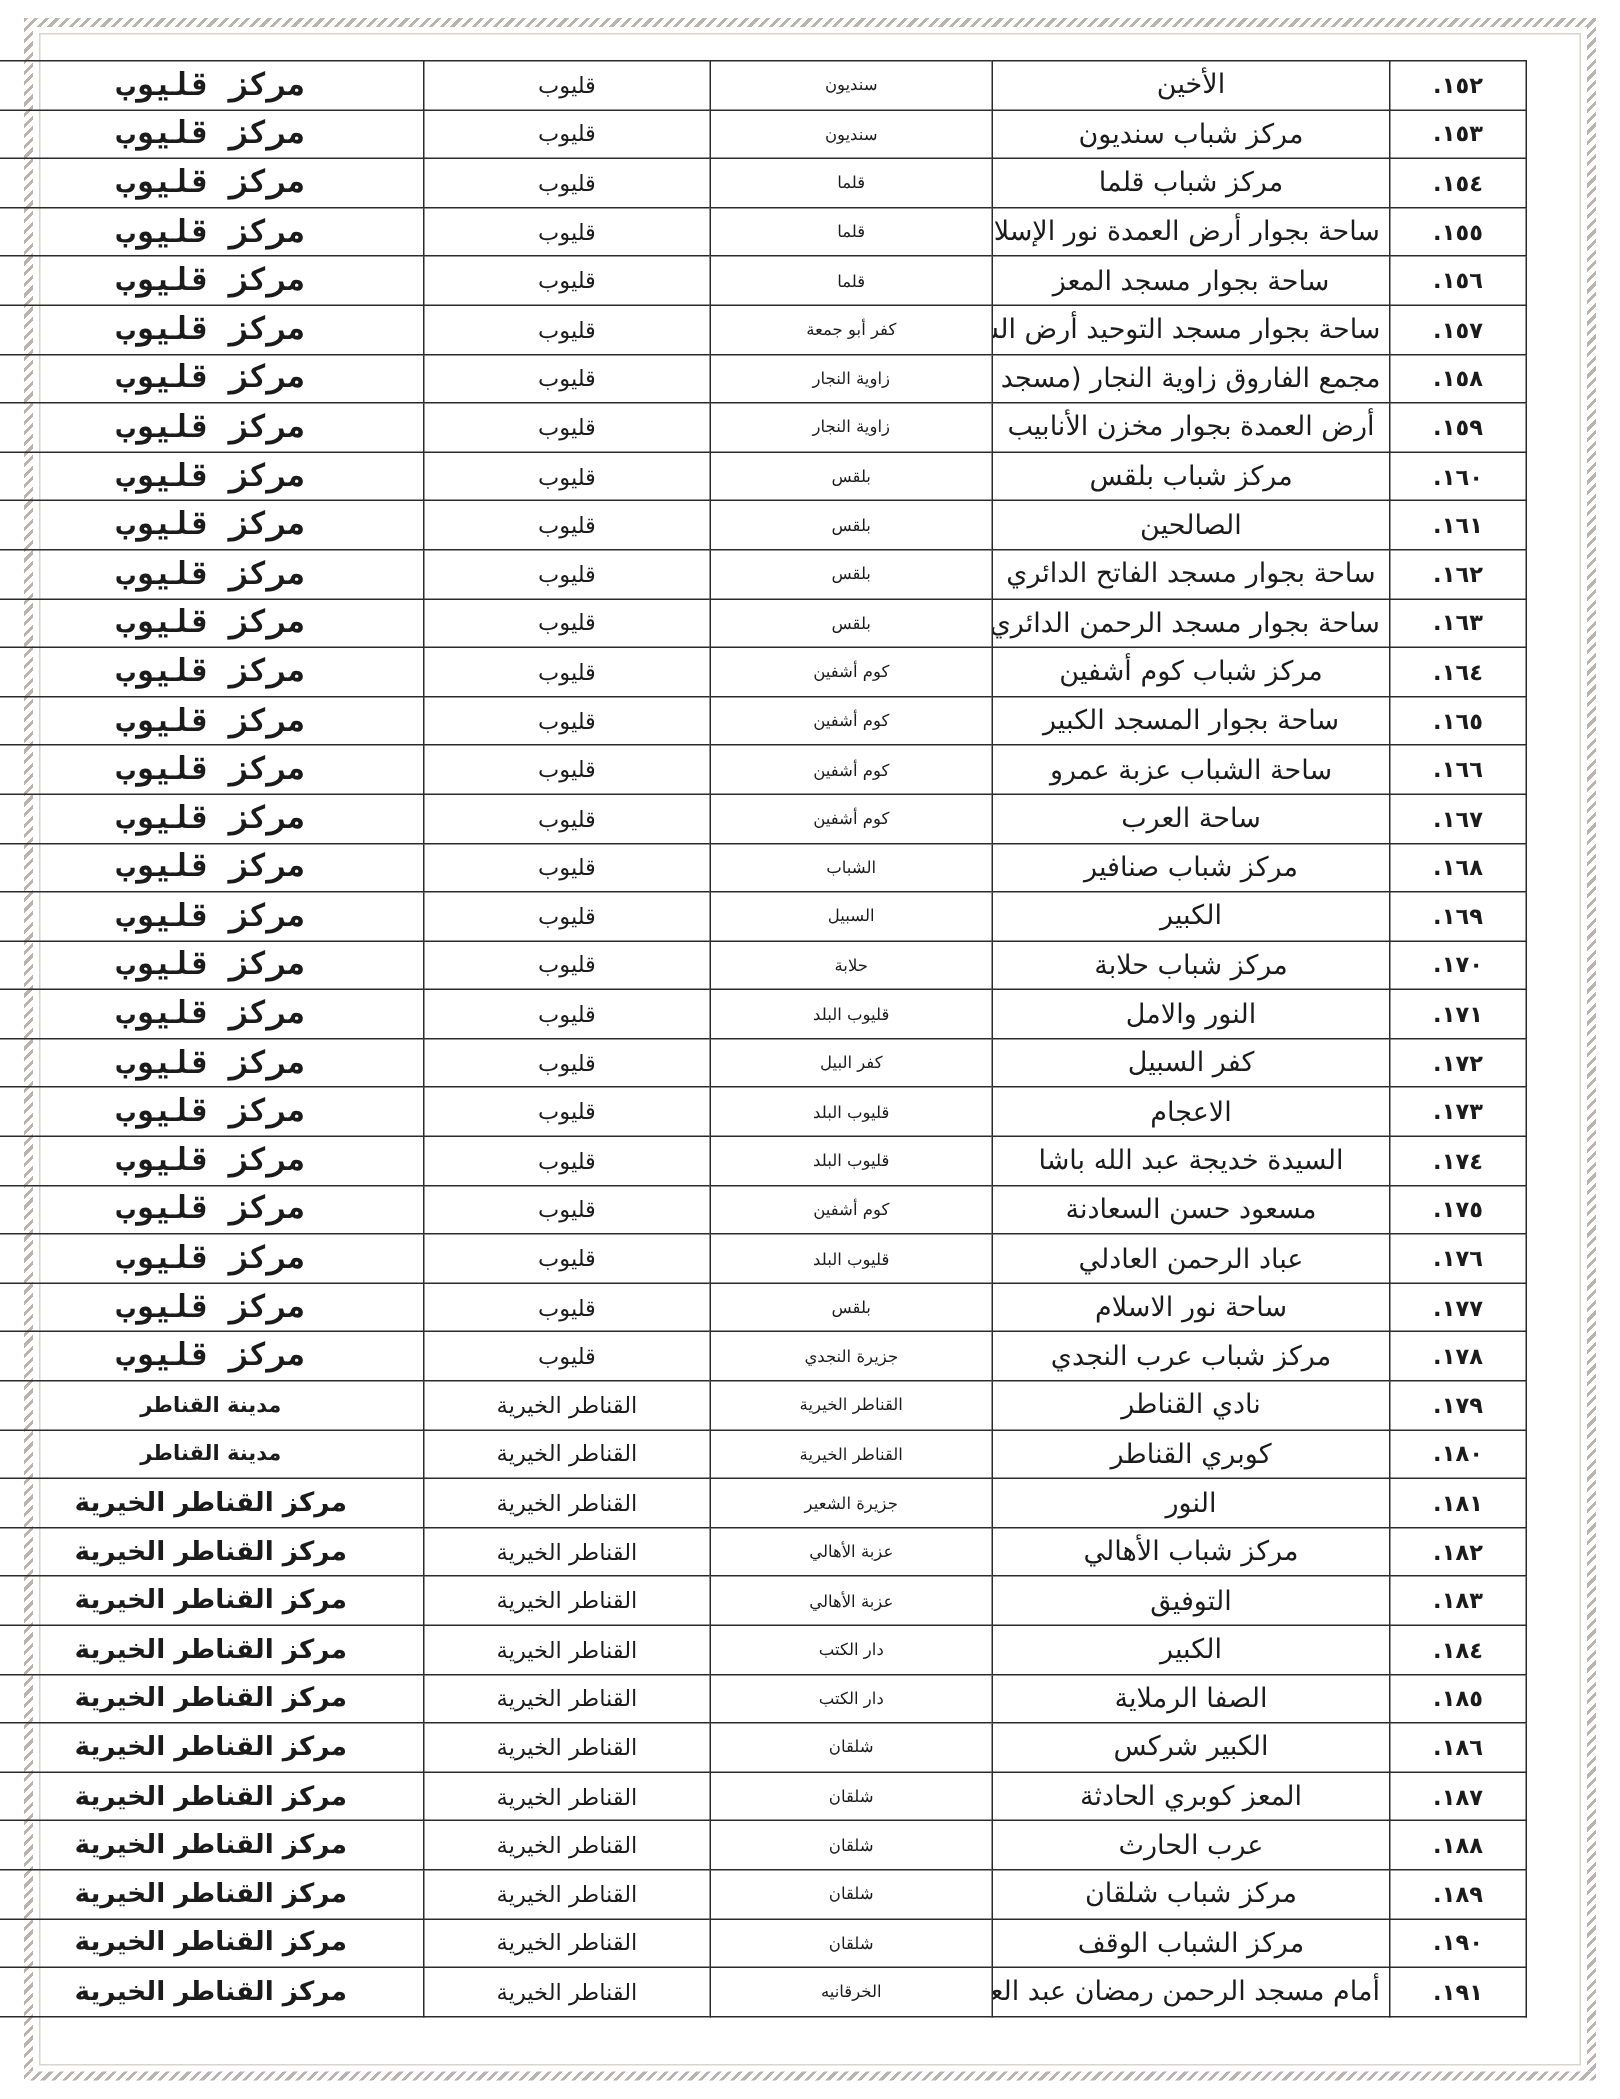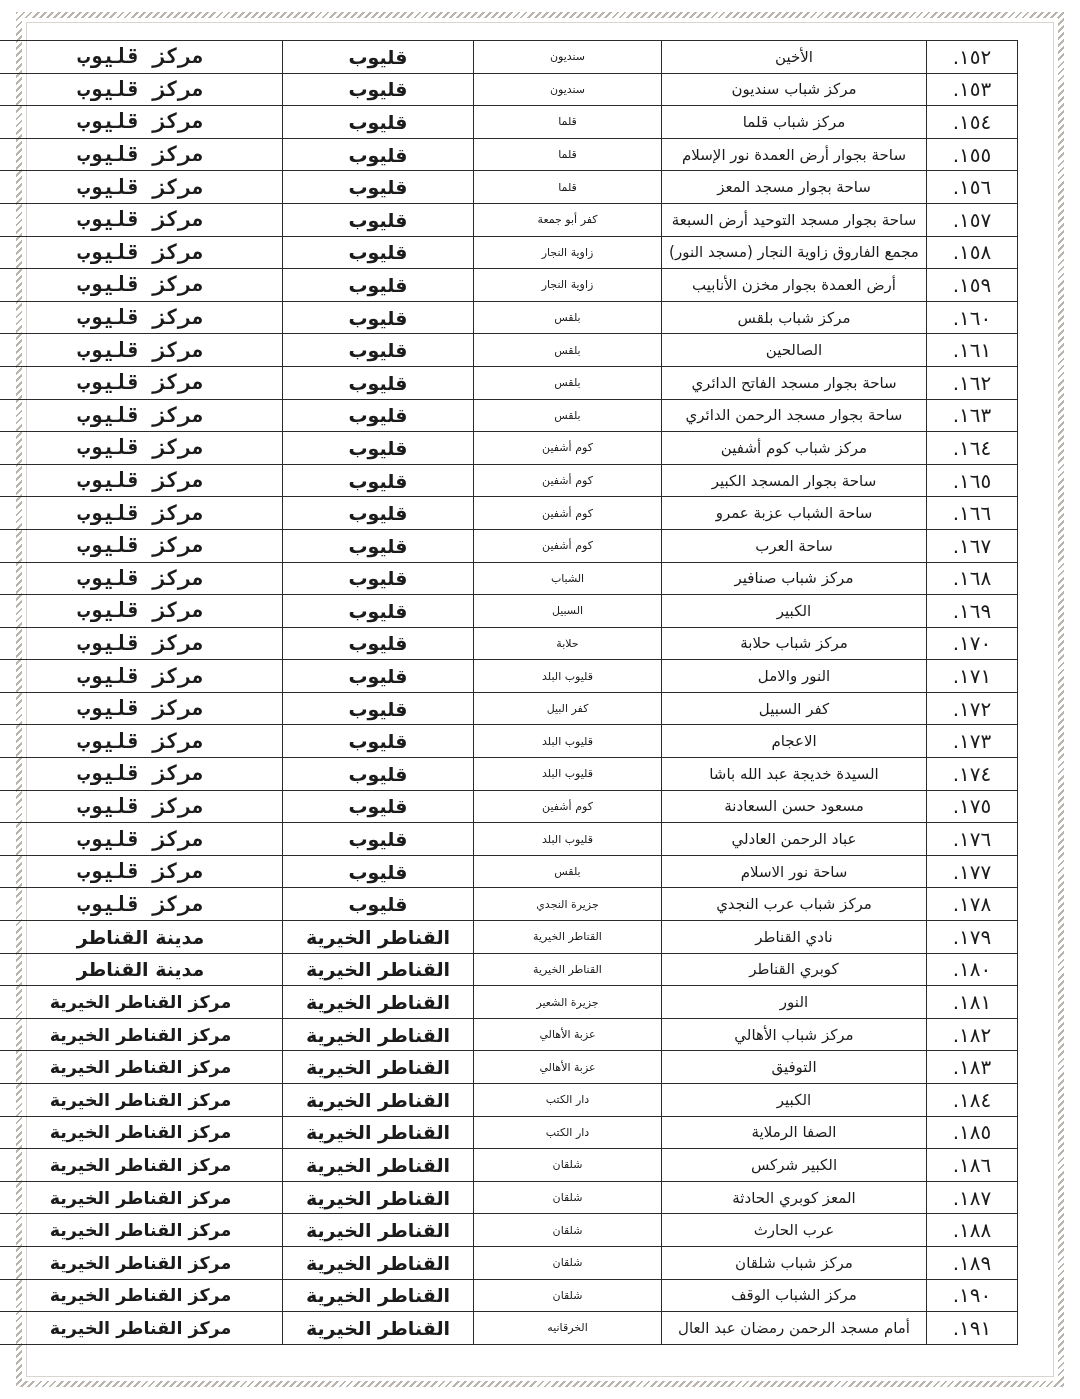--- a/index.html
+++ b/index.html
@@ -22,28 +22,28 @@
     position:absolute;top:40px;right:62px;
     width:954px;border-collapse:collapse;table-layout:fixed;
     direction:rtl;
   }
   td{
     border:1px solid #2b2b2b;
     height:31.6px;padding:0 6px;
     text-align:center;vertical-align:middle;
     white-space:nowrap;overflow:hidden;
   }
-  .col-num{width:78px;font-size:20px;font-weight:400;}
-  .col-name{width:252px;font-size:15px;}
+  .col-num{width:78px;font-size:15px;font-weight:700;}
+  .col-name{width:252px;font-size:18px;}
   .col-village{width:175px;font-size:11px;}
-  .col-city{width:178px;font-size:19px;font-weight:bold;}
+  .col-city{width:178px;font-size:15px;}
   .col-center{width:271px;font-weight:700;}
   .center-lg{font-size:21px;letter-spacing:0.5px;font-family:Liberation Mono, monospace;}
   .center-sm{font-size:17.5px;text-align:center;}
-  .center-md{font-size:19px;}
+  .center-md{font-size:14px;}
 </style>
 </head>
 <body>
 
 <div class="page-frame"></div>
 <div class="page-frame-inner"></div>
 
 <table class="loc-table">
   <tbody id="rows-body">
       <tr>

